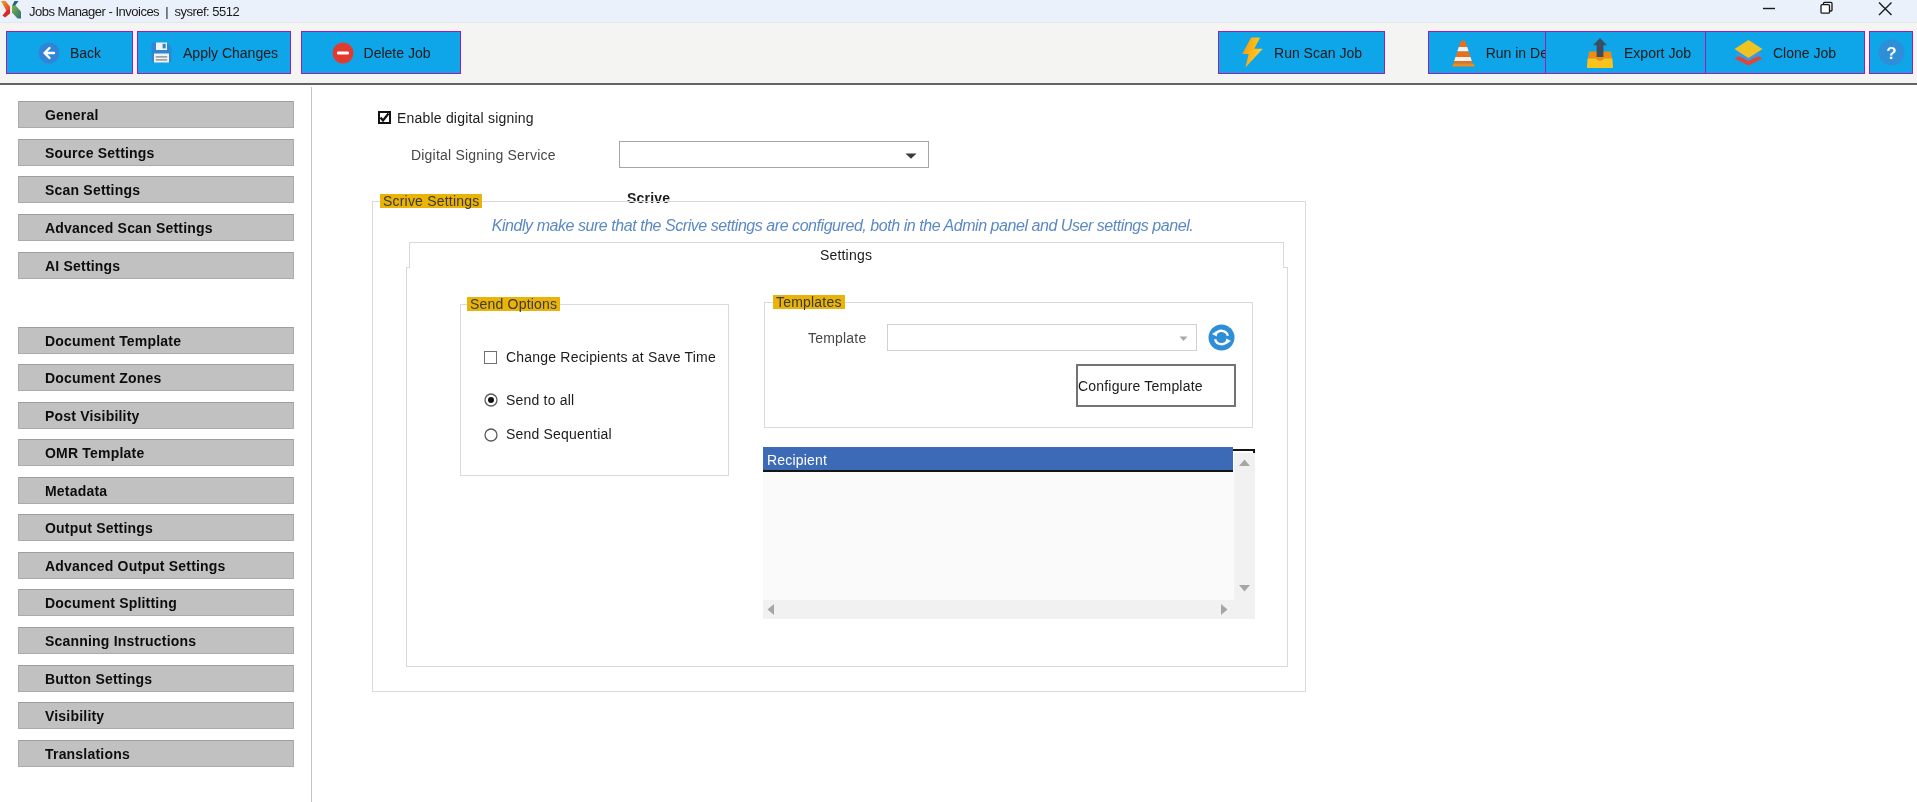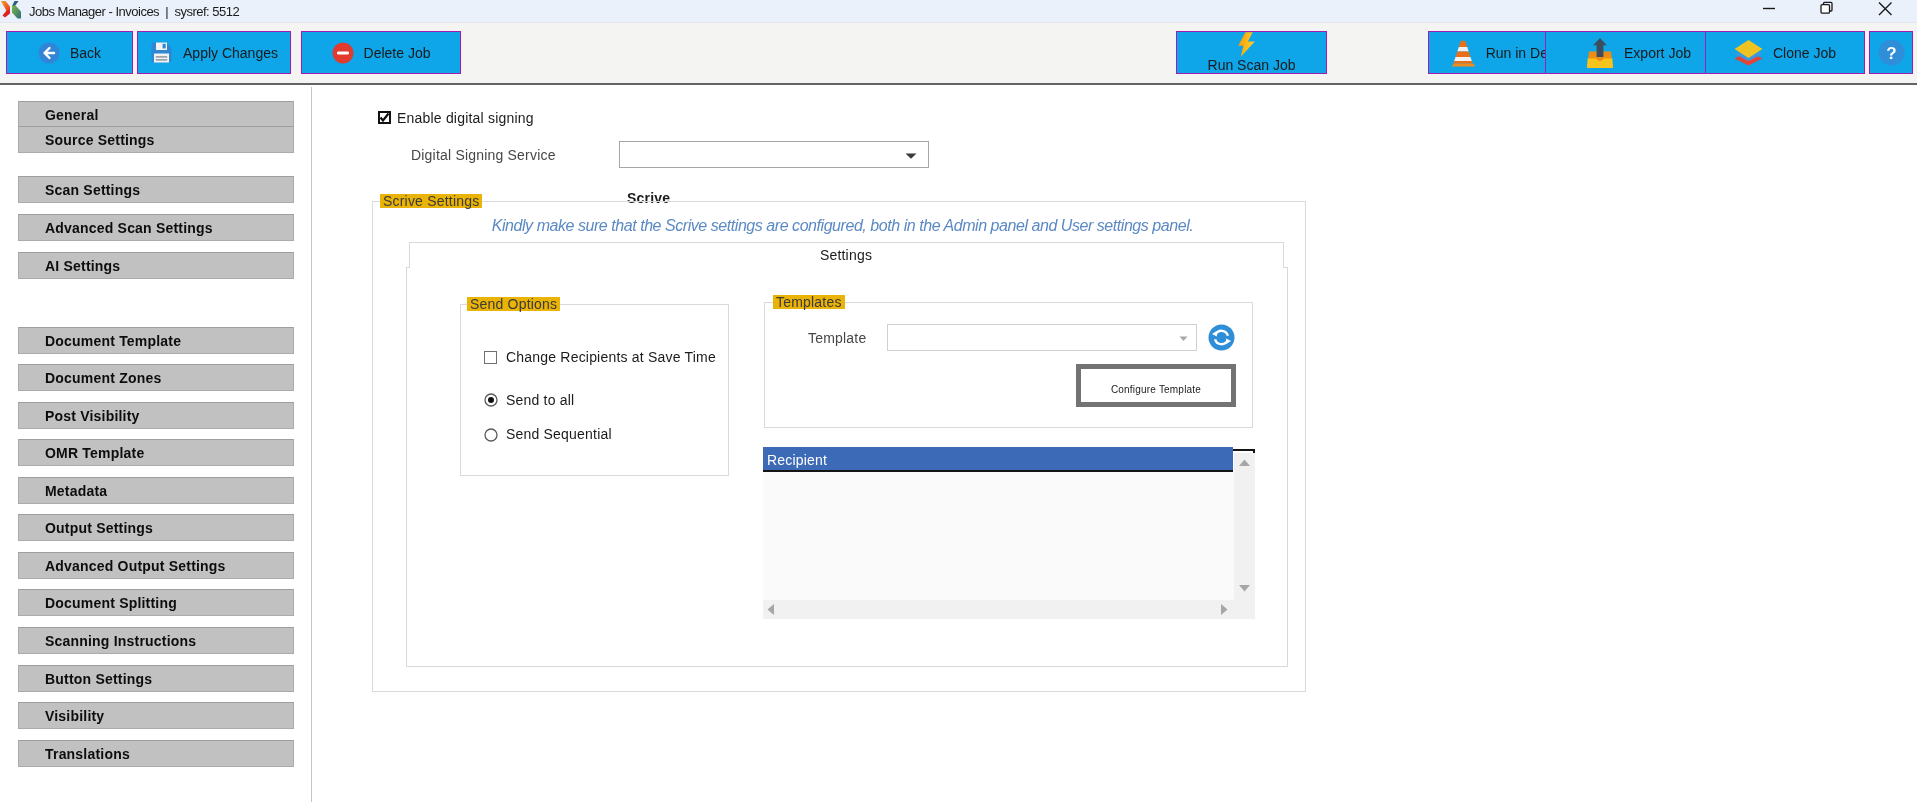--- a/index.html
+++ b/index.html
@@ -80,21 +80,21 @@
     </svg>
       <span>Apply Changes</span>
   </div>
   <div class="tbtn" style="left:301px;width:160px;">
     <svg width="22" height="22" viewBox="0 0 22 22">
       <circle cx="11" cy="11" r="10.5" fill="#e23a2e"></circle>
       <rect x="5" y="9.4" width="12" height="3.2" rx="1.4" fill="#fff"></rect>
     </svg>
       <span>Delete Job</span>
   </div>
-  <div class="tbtn" style="left:1176px;width:151px;flex-direction:column;">
+  <div class="tbtn" style="left:1218px;width:167px;">
     <svg width="23" height="31" viewBox="0 0 23 31">
       <defs>
           <linearGradient id="bolt" x1="0" y1="0" x2="1" y2="0.25">
         <stop offset="0" stop-color="#f0950f"></stop>
             <stop offset="0.55" stop-color="#fdb717"></stop>
             <stop offset="1" stop-color="#ffcc32"></stop>
       </linearGradient>
         </defs>
       <path d="M10.2 0.4 L1.2 17 L7.6 17 L4.4 30.6 L21.8 11.8 L13.2 11.8 L19.2 0.4 Z" fill="url(#bolt)"></path>
     </svg>
@@ -130,21 +130,21 @@
   </div>
   <div class="tbtn" style="left:1869px;width:44px;">
     <svg width="27" height="27" viewBox="0 0 27 27" style="margin:0">
       <circle cx="13.5" cy="13.5" r="13" fill="#2f8ed8"></circle>
       <text x="13.5" y="19.5" font-size="17" font-weight="bold" fill="#fff" text-anchor="middle" font-family="Liberation Sans">?</text>
     </svg>
   </div>
 </div>
 <div id="sidebar">
   <div class="sbtn" style="top:14.30px">General</div>
-  <div class="sbtn" style="top:39px">Source Settings</div>
+  <div class="sbtn" style="top:52px">Source Settings</div>
   <div class="sbtn" style="top:89.40px">Scan Settings</div>
   <div class="sbtn" style="top:126.95px">Advanced Scan Settings</div>
   <div class="sbtn" style="top:164.50px">AI Settings</div>
   <div class="sbtn" style="top:239.60px">Document Template</div>
   <div class="sbtn" style="top:277.15px">Document Zones</div>
   <div class="sbtn" style="top:314.70px">Post Visibility</div>
   <div class="sbtn" style="top:352.25px">OMR Template</div>
   <div class="sbtn" style="top:389.80px">Metadata</div>
   <div class="sbtn" style="top:427.35px">Output Settings</div>
   <div class="sbtn" style="top:464.90px">Advanced Output Settings</div>
@@ -200,21 +200,21 @@
       <path d="M0.5 0.5 L4.5 5 L8.5 0.5 Z" fill="#a8a8a8"></path>
     </svg>
   </div>
   <svg class="abs" style="left:896px;top:237px;" width="27" height="27" viewBox="0 0 27 27">
     <circle cx="13.5" cy="13.5" r="13" fill="#2f8ed8"></circle>
     <path d="M7.5 10.7 A 6.6 6.6 0 0 1 19.9 11.8" fill="none" stroke="#fff" stroke-width="2.4"></path>
     <path d="M19.5 16.3 A 6.6 6.6 0 0 1 7.1 15.2" fill="none" stroke="#fff" stroke-width="2.4"></path>
     <path d="M8.6 7.0 L8.9 12.6 L4.0 10.0 Z" fill="#fff"></path>
     <path d="M18.4 20.0 L18.1 14.4 L23.0 17.0 Z" fill="#fff"></path>
   </svg>
-  <div class="abs" style="left:764px;top:277px;width:160px;height:43px;border:5px solid #737373;background:#fff;text-align:center;line-height:41px;font-size:10px;letter-spacing:0.2px;color:#1b1b1b;">Configure Template</div>
+  <div class="abs" style="left:764px;top:277px;width:160px;height:43px;border:2px solid #737373;background:#fff;line-height:41px;font-size:14px;letter-spacing:0.2px;color:#1b1b1b;">Configure Template</div>
 
   <div class="abs" style="left:451px;top:359.5px;width:470px;height:25px;background:#3d6ab6;border-bottom:2px solid #141414;">
     <span style="position:absolute;left:4px;top:5px;font-size:14px;letter-spacing:0.2px;color:#fff;">Recipient</span>
   </div>
   <div class="abs" style="left:921px;top:362px;width:22px;height:7px;border-top:2px solid #141414;border-right:2px solid #141414;"></div>
   <div class="abs" style="left:451px;top:384.5px;width:471px;height:128px;background:#fafafa;"></div>
   <div class="abs" style="left:922px;top:366px;width:21px;height:147px;background:#f1f1f1;"></div>
   <svg class="abs" style="left:926px;top:372px;" width="13" height="8" viewBox="0 0 13 8">
       <path d="M6.5 0.5 L12 7 L1 7 Z" fill="#a6a6a6"></path>
     </svg>

